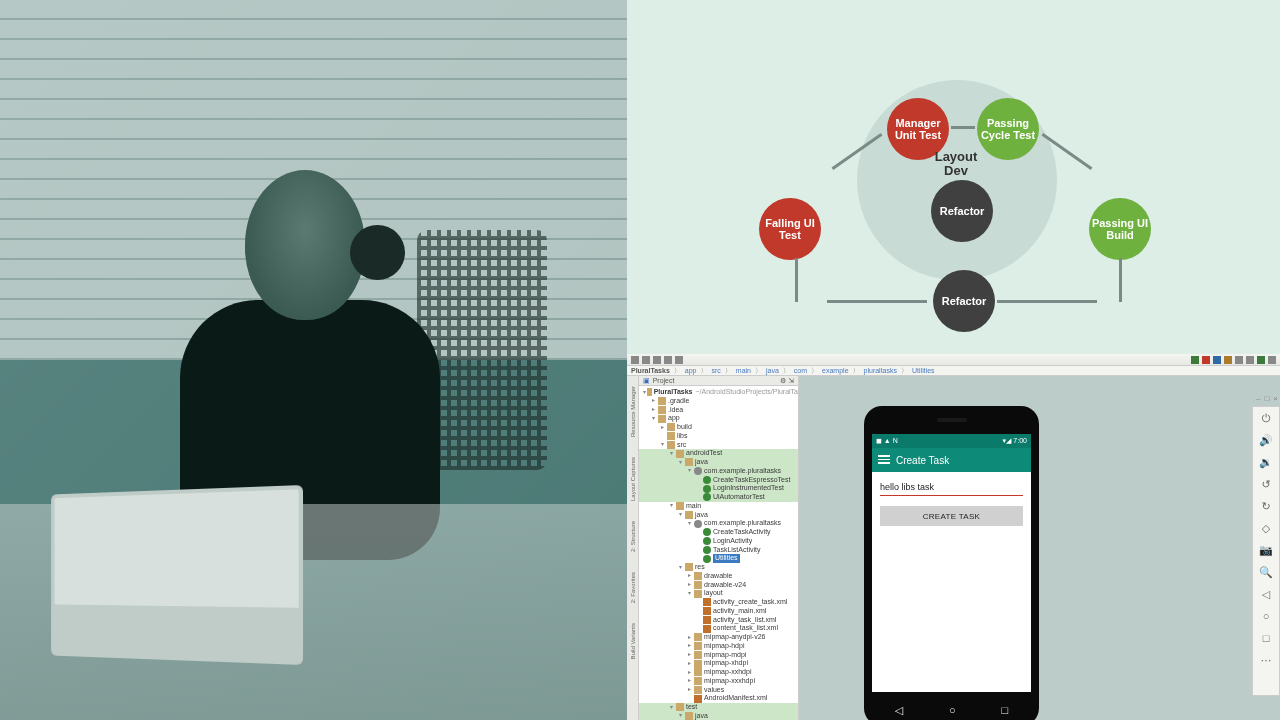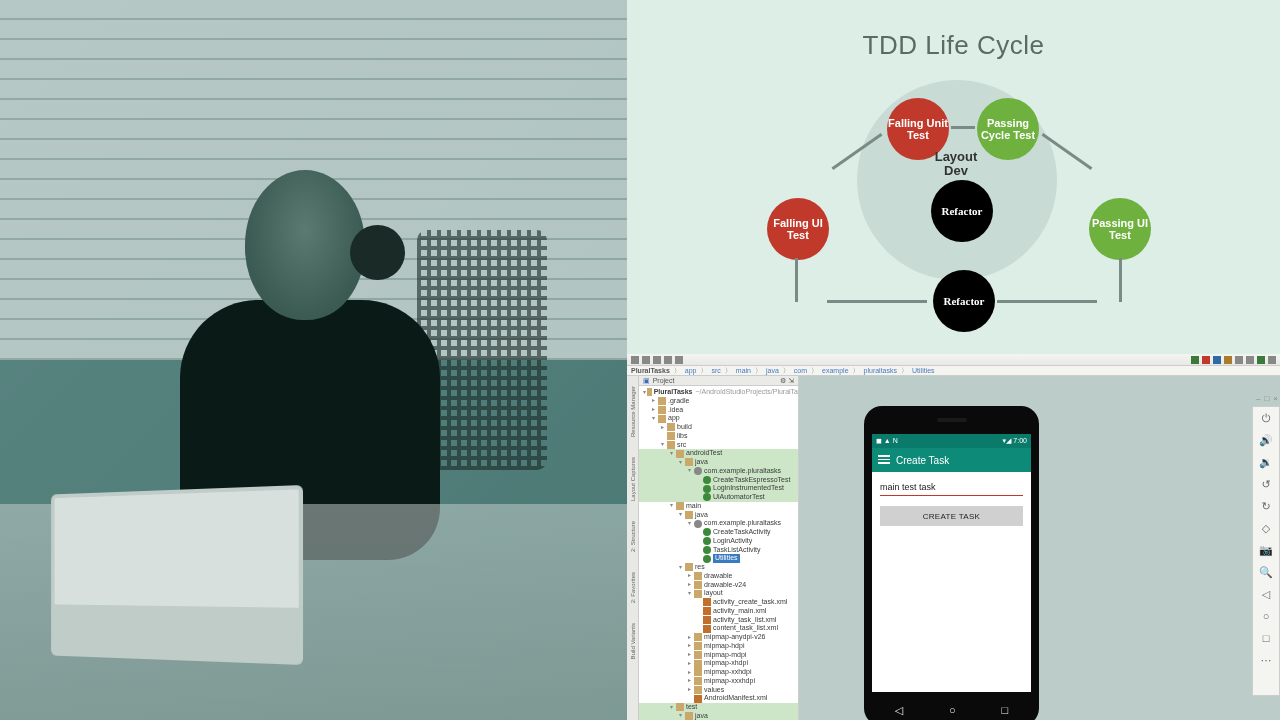--- a/index.html
+++ b/index.html
@@ -19,21 +19,21 @@
 .laptop-base { width: 100%; height: 50px; background: #c0ccc8; border-radius: 0 0 6px 6px; }
 .chair-back { position: absolute; right: 80px; top: 230px; width: 130px; height: 240px; background: repeating-linear-gradient(90deg, #1a2a26 0 4px, transparent 4px 10px), repeating-linear-gradient(0deg, #1a2a26 0 4px, transparent 4px 10px); border-radius: 10px; opacity: 0.6; }
 
 
 .diagram-panel { position: absolute; left: 627px; top: 0; width: 653px; height: 354px; background: #ddeee6; }
 .diagram-title { position: absolute; left: 0; right: 0; top: 30px; text-align: center; font-size: 26px; color: #5a6a66; font-weight: 400; letter-spacing: 0.5px; }
 .big-circle { position: absolute; left: 230px; top: 80px; width: 200px; height: 200px; background: rgba(180,200,195,0.5); border-radius: 50%; }
 .node { position: absolute; width: 62px; height: 62px; border-radius: 50%; display: flex; align-items: center; justify-content: center; text-align: center; color: #fff; font-size: 11px; line-height: 1.1; font-weight: 600; }
 .node-red { background: #c0392b; }
 .node-green { background: #6fb13f; }
-.node-teal { background: #000000; font-family: Liberation Serif, serif; }
+.node-teal { background: #404040; }
 .center-label { position: absolute; left: 294px; top: 150px; font-size: 13px; color: #333; text-align: center; width: 70px; font-weight: 600; line-height: 1.1; }
 .arrow { position: absolute; background: #7a8a86; }
 
 
 .ide-panel { position: absolute; left: 627px; top: 354px; width: 653px; height: 366px; background: #f0f0ec; font-family: 'Segoe UI', sans-serif; }
 .ide-toolbar { height: 12px; background: linear-gradient(#f4f4f0, #e8e8e4); border-bottom: 1px solid #ccc; display: flex; align-items: center; padding: 0 4px; gap: 3px; }
 .tool-icon { width: 8px; height: 8px; background: #888; display: inline-block; }
 .tool-icon.c1{background:#c0392b;} .tool-icon.c2{background:#3a7a3a;} .tool-icon.c3{background:#2d6aa6;} .tool-icon.c4{background:#aa7a2d;}
 .breadcrumb-bar { height: 10px; background: #f4f4f0; border-bottom: 1px solid #ccc; font-size: 7px; color: #555; display: flex; align-items: center; padding-left: 4px; gap: 4px; }
 .breadcrumb-bar span { color: #4a7ac0; }
@@ -82,30 +82,29 @@
     </div>
     <div class="desk"></div>
     <div class="laptop">
       <div class="laptop-screen"></div>
       <div class="laptop-base"></div>
     </div>
   </div>
 </div>
 
 <div class="diagram-panel">
-  <div class="diagram-title">TDD Life Cycle</div>
   <div class="big-circle"></div>
 
-  <div class="node node-red" style="left:260px; top:98px;">Falling Unit Test</div>
+  <div class="node node-red" style="left:260px; top:98px;">Manager Unit Test</div>
   <div class="node node-green" style="left:350px; top:98px;">Passing Cycle Test</div>
   <div class="node node-teal" style="left:304px; top:180px;">Refactor</div>
   <div class="center-label">Layout Dev</div>
 
-  <div class="node node-red" style="left:140px; top:198px;">Falling UI Test</div>
-  <div class="node node-green" style="left:462px; top:198px;">Passing UI Test</div>
+  <div class="node node-red" style="left:132px; top:198px;">Falling UI Test</div>
+  <div class="node node-green" style="left:462px; top:198px;">Passing UI Build</div>
   <div class="node node-teal" style="left:306px; top:270px;">Refactor</div>
 
   <div class="arrow" style="left:200px; top:150px; width:60px; height:3px; transform:rotate(-35deg);"></div>
   <div class="arrow" style="left:410px; top:150px; width:60px; height:3px; transform:rotate(35deg);"></div>
   <div class="arrow" style="left:370px; top:300px; width:100px; height:3px;"></div>
   <div class="arrow" style="left:200px; top:300px; width:100px; height:3px;"></div>
   <div class="arrow" style="left:168px; top:258px; width:3px; height:44px;"></div>
   <div class="arrow" style="left:492px; top:258px; width:3px; height:44px;"></div>
   <div class="arrow" style="left:324px; top:126px; width:24px; height:3px;"></div>
 </div>
@@ -360,21 +359,21 @@
             <span>▾◢ 7:00</span>
           </div>
           <div class="app-bar">
             <span class="burger">
                 <span></span>
                 <span></span>
                 <span></span>
               </span>
             <span>Create Task</span>
           </div>
-          <div class="input-field">main test task</div>
+          <div class="input-field">hello libs task</div>
           <div class="create-btn">CREATE TASK</div>
         </div>
         <div class="phone-nav">
           <span class="nav-shape">◁</span>
           <span class="nav-shape">○</span>
           <span class="nav-shape">□</span>
         </div>
       </div>
       <div class="emu-tools" id="emu-tools">
           <div class="emu-tool">⏻</div>

